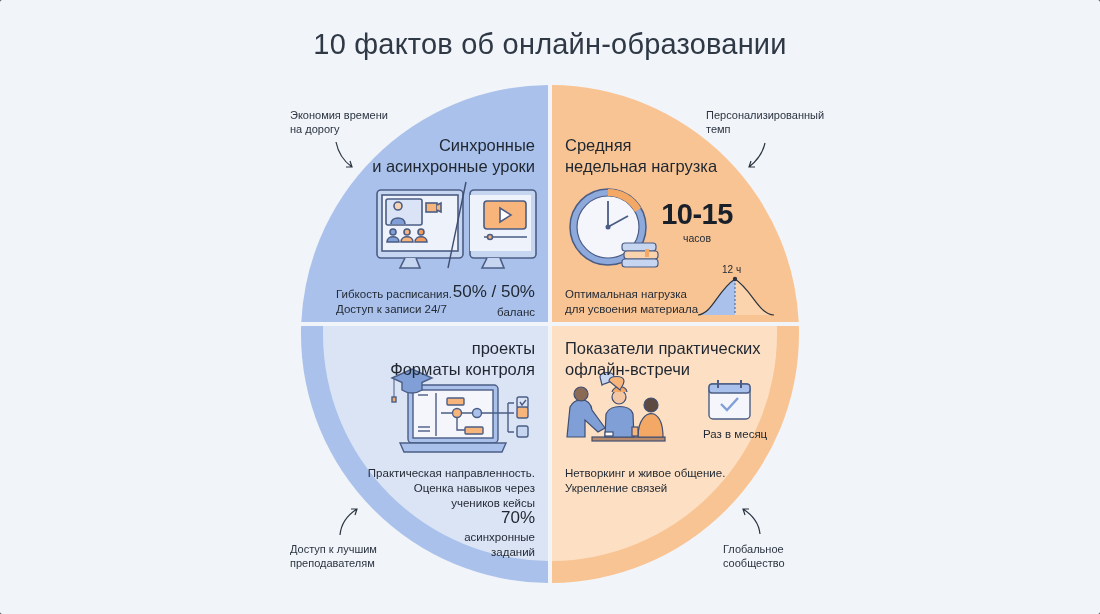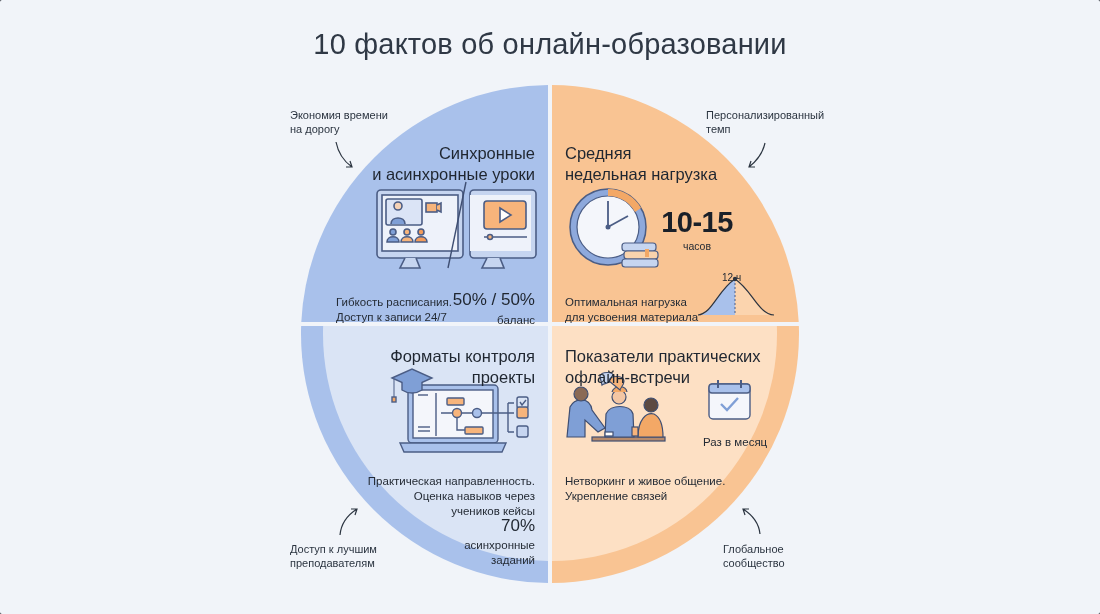--- a/index.html
+++ b/index.html
@@ -1,20 +1,20 @@
 <!DOCTYPE html>
 <html><head>
 <meta charset="utf-8">
 <style>
   html, body { margin:0; padding:0; }
   body { width:1100px; height:614px; background:#2a2e36; font-family:"Liberation Sans", "DejaVu Sans", sans-serif; color:#2b3440; overflow:hidden; }
   .frame { position:absolute; left:0; top:0; width:1100px; height:614px; background:#f1f4f9; border-radius:2px; overflow:hidden; }
   .title { position:absolute; left:0; width:1100px; top:28px; text-align:center; font-size:29px; color:#2f3845; letter-spacing:0.2px; }
   .circle-svg { position:absolute; left:0; top:0; }
-  .q { position:absolute;margin-top:8px; }
+  .q { position:absolute; }
   .qtitle { font-size:16.5px; line-height:21px; color:#1f2630; }
   .small { font-size:11.5px; line-height:15px; color:#242b35; }
   .big { font-size:17px; color:#1f2630; }
   .ann { position:absolute; font-size:11px; line-height:14px; color:#2b3440; }
   .r { text-align:right; }
 </style>
 </head>
 <body>
 
 <div class="frame">
@@ -179,22 +179,22 @@
     <div style="font-size:29px; font-weight:bold; color:#1a2029; letter-spacing:-0.5px;">10-15</div>
     <div class="small" style="font-size:10.5px;">часов</div>
   </div>
   <div class="q" style="left:722px; top:264px; font-size:10px; color:#242b35;">12 ч</div>
   <div class="q" style="left:565px; top:287px;">
     <div class="small">Оптимальная нагрузка</div>
     <div class="small">для усвоения материала</div>
   </div>
 
   <div class="q r" style="right:565px; top:338px;">
+    <div class="qtitle">проекты</div>
     <div class="qtitle">Форматы контроля</div>
-    <div class="qtitle">проекты</div>
   </div>
   <div class="q r" style="right:565px; top:466px;">
     <div class="small">Практическая направленность.</div>
     <div class="small">Оценка навыков через</div>
     <div class="small">учеников кейсы</div>
   </div>
   <div class="q r" style="right:565px; top:508px;">
     <div class="big">70%</div>
     <div class="small" style="margin-top:2px;">асинхронные</div>
     <div class="small">заданий</div>

